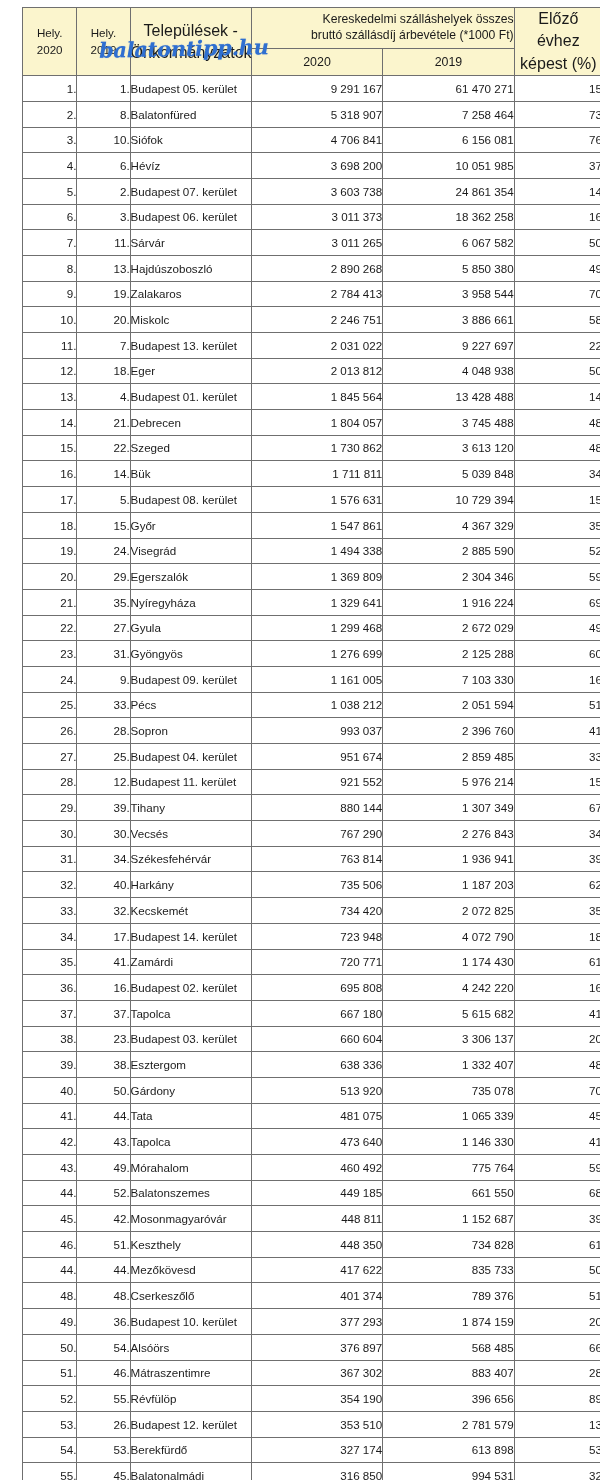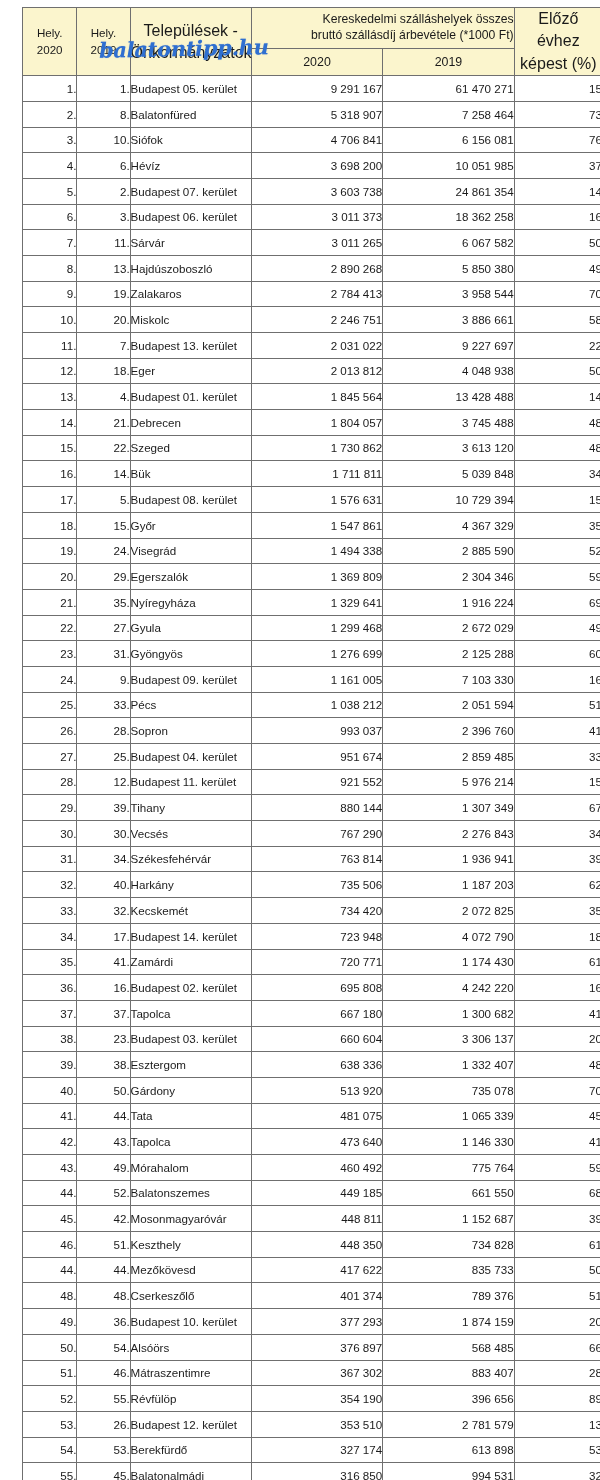--- a/index.html
+++ b/index.html
@@ -454,21 +454,21 @@
           <td class="muni">Budapest 02. kerület</td>
           <td class="num">695 808</td>
           <td class="num">4 242 220</td>
           <td class="pct">16</td>
         </tr>
         <tr>
           <td class="rank">37.</td>
           <td class="rank">37.</td>
           <td class="muni">Tapolca</td>
           <td class="num">667 180</td>
-          <td class="num">1 300 682</td>
+          <td class="num">5 615 682</td>
           <td class="pct">41</td>
         </tr>
         <tr>
           <td class="rank">38.</td>
           <td class="rank">23.</td>
           <td class="muni">Budapest 03. kerület</td>
           <td class="num">660 604</td>
           <td class="num">3 306 137</td>
           <td class="pct">20</td>
         </tr>

